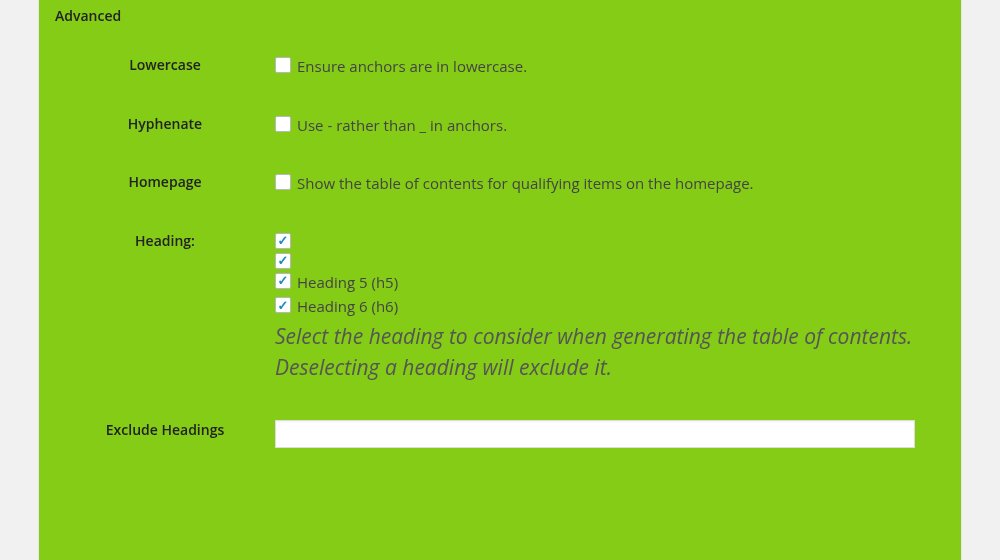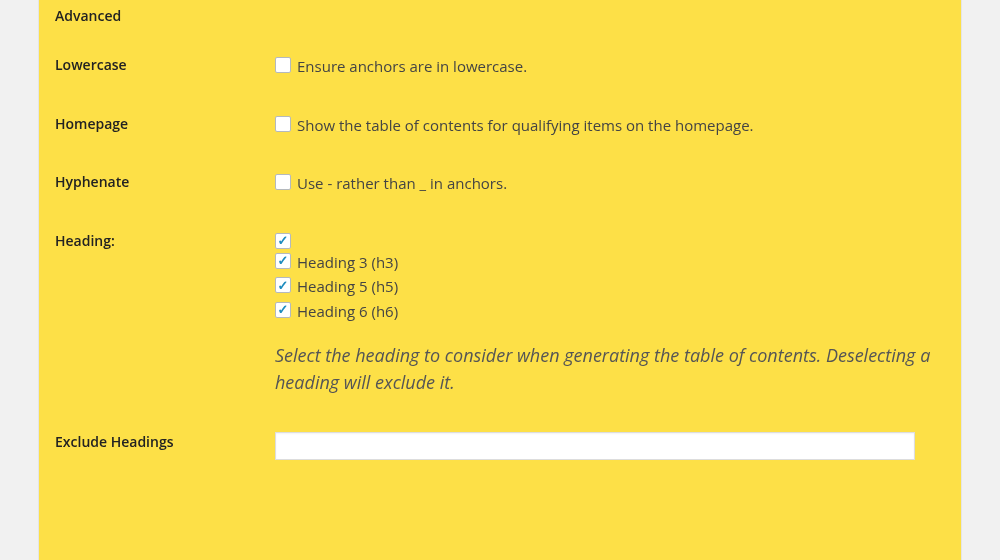--- a/index.html
+++ b/index.html
@@ -6,21 +6,21 @@
     margin: 0;
     padding: 0;
     width: 1000px;
     height: 560px;
     font-family: -apple-system, BlinkMacSystemFont, "Segoe UI", "Open Sans", Helvetica, Arial, sans-serif;
     font-size: 14px;
     color: #444;
     background: #f1f1f1;
   }
   .panel {
-    background: #fde047;
+    background: #84cc16;
     margin: 0 38px;
     border-left: 1px solid #e5e5e5;
     border-right: 1px solid #e5e5e5;
     height: 560px;
     box-sizing: border-box;
     padding: 0 16px;
   }
   .section-title {
     font-weight: 600;
     color: #222;
@@ -32,20 +32,21 @@
     padding: 8px 0 28px 0;
   }
   .form-row.tight { padding-bottom: 10px; }
   .form-label {
     width: 220px;
     flex: 0 0 220px;
     font-weight: 600;
     color: #222;
     font-size: 14px;
     padding-top: 0px;
+    text-align: center;
   }
   .form-value {
     flex: 1;
     color: #444;
     font-size: 15px;
     line-height: 1.5;
   }
   .checkbox-line {
     display: flex;
     align-items: flex-start;
@@ -70,22 +71,22 @@
     font-size: 13px;
     line-height: 1;
     font-weight: bold;
   }
   .heading-list .checkbox-line {
     margin-bottom: 2px;
   }
   .helper {
     color: #555;
     font-style: italic;
-    font-size: 18px;
-    margin-top: 20px;
+    font-size: 21px;
+    margin-top: 3px;
   }
   .text-input {
     width: 640px;
     height: 28px;
     border: 1px solid #ddd;
     background: #fff;
     box-shadow: inset 0 1px 2px rgba(0,0,0,0.05);
     box-sizing: border-box;
   }
 </style>
@@ -100,50 +101,49 @@
     <div class="form-label">Lowercase</div>
     <div class="form-value">
       <label class="checkbox-line">
         <span class="checkbox"></span>
         <span>Ensure anchors are in lowercase.</span>
       </label>
     </div>
   </div>
 
   <div class="form-row">
+    <div class="form-label">Hyphenate</div>
+    <div class="form-value">
+      <label class="checkbox-line">
+        <span class="checkbox"></span>
+        <span>Use - rather than _ in anchors.</span>
+      </label>
+    </div>
+  </div>
+
+  <div class="form-row">
     <div class="form-label">Homepage</div>
     <div class="form-value">
       <label class="checkbox-line">
         <span class="checkbox"></span>
         <span>Show the table of contents for qualifying items on the homepage.</span>
-      </label>
-    </div>
-  </div>
-
-  <div class="form-row">
-    <div class="form-label">Hyphenate</div>
-    <div class="form-value">
-      <label class="checkbox-line">
-        <span class="checkbox"></span>
-        <span>Use - rather than _ in anchors.</span>
       </label>
     </div>
   </div>
 
 
   <div class="form-row">
     <div class="form-label">Heading:</div>
     <div class="form-value">
       <div class="heading-list">
         <label class="checkbox-line">
           <span class="checkbox checked"></span>
         </label>
         <label class="checkbox-line">
           <span class="checkbox checked"></span>
-          <span>Heading 3 (h3)</span>
         </label>
         <label class="checkbox-line">
           <span class="checkbox checked"></span>
           <span>Heading 5 (h5)</span>
         </label>
         <label class="checkbox-line">
           <span class="checkbox checked"></span>
           <span>Heading 6 (h6)</span>
         </label>
       </div>

